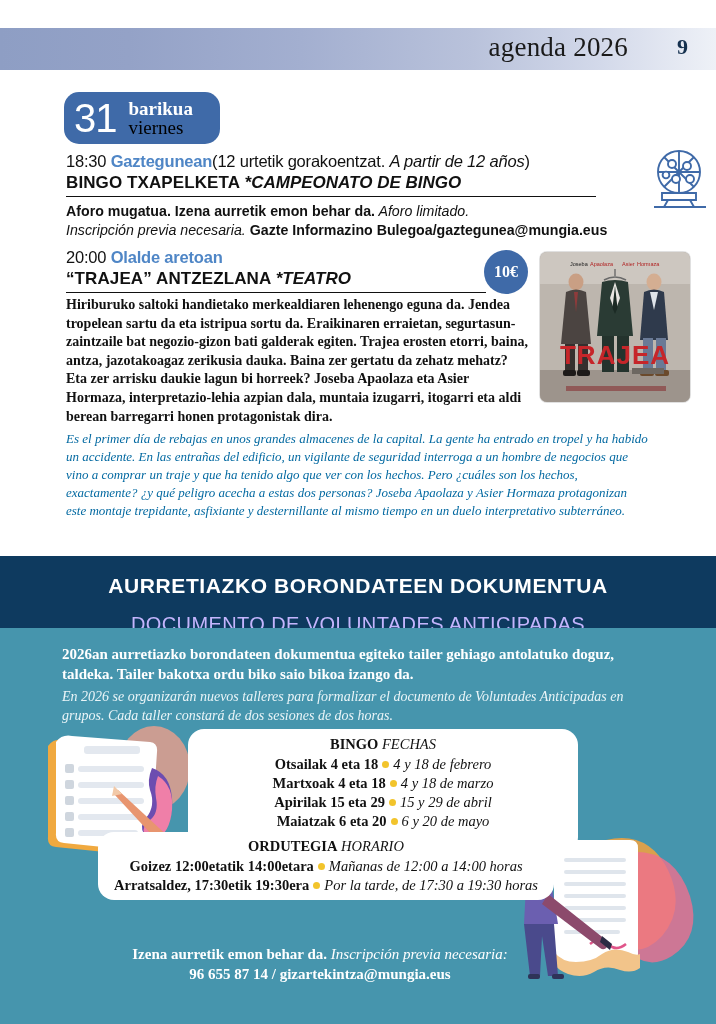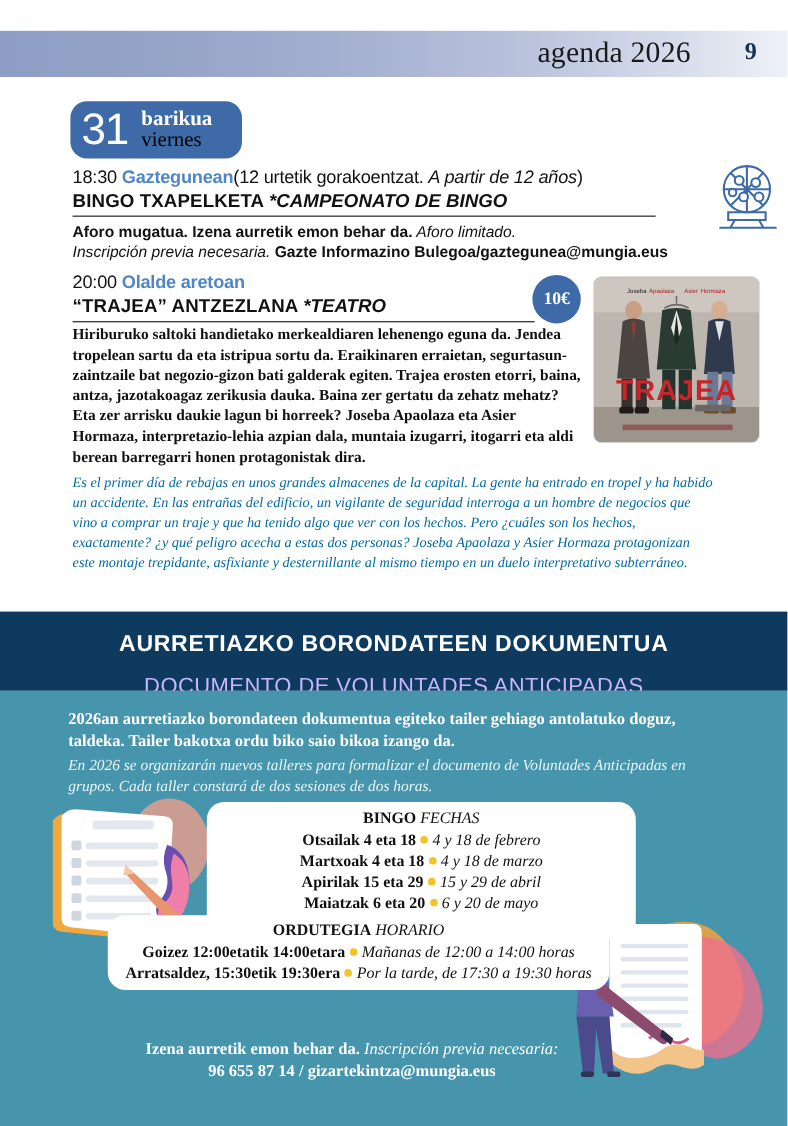--- a/index.html
+++ b/index.html
@@ -436,21 +436,21 @@
 
   <div class="white-card" id="hours-card">
     <div class="card-head">
       <b>ORDUTEGIA</b>
       <i>HORARIO</i>
     </div>
     <div class="card-row">
       <b>Goizez 12:00etatik 14:00etara</b><span class="dot"></span><i>Mañanas de 12:00 a 14:00 horas</i>
     </div>
     <div class="card-row">
-      <b>Arratsaldez, 15:30etik 19:30era</b><span class="dot"></span><i>Por la tarde, de 17:30 a 19:30 horas</i>
+      <b>Arratsaldez, 17:30etik 19:30era</b><span class="dot"></span><i>Por la tarde, de 17:30 a 19:30 horas</i>
     </div>
   </div>
 
   <div class="teal-footer">
     <div>
       <b>Izena aurretik emon behar da.</b><i> Inscripción previa necesaria:</i>
     </div>
     <div>
       <b>96 655 87 14 / gizartekintza@mungia.eus</b>
     </div>

